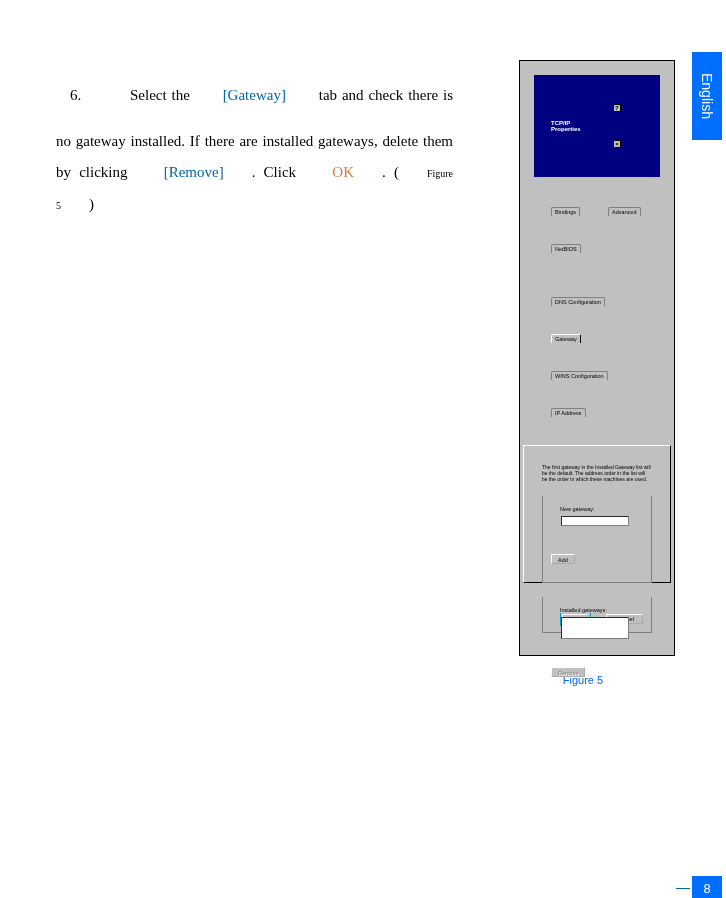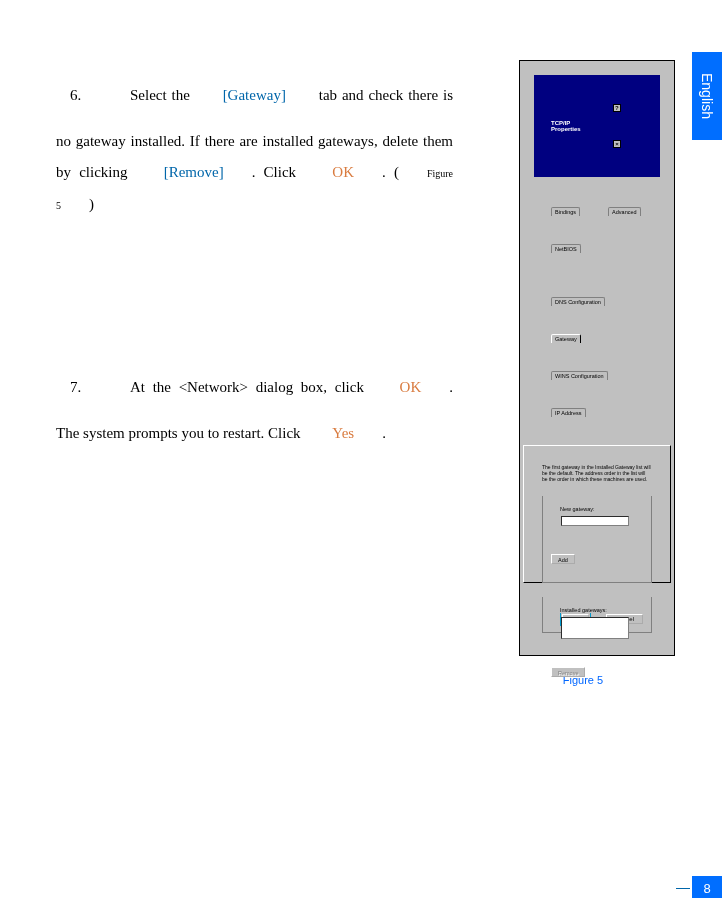--- a/index.html
+++ b/index.html
@@ -223,23 +223,20 @@
 </head>
 <body>
 
 <div class="content-area">
   <div class="step">
     <span class="step-num">6.</span><span class="step-body"><span>Select the </span><span class="highlight">[Gateway]</span><span> tab and check there is no gateway installed. If there are installed gateways, delete them by clicking </span><span class="highlight">[Remove]</span><span>. Click </span><span class="ok-text">OK</span><span>. (</span><span class="fig-ref">Figure 5</span><span>)</span></span>
   </div>
 
   <div style="height:96px"></div>
 
-  <div class="step">
-    <span class="step-num">7.</span><span class="step-body"><span>At the &lt;Network&gt; dialog box, click </span><span class="ok-text">OK</span><span>. The system prompts you to restart. Click </span><span class="ok-text">Yes</span><span>.</span></span>
-  </div>
 </div>
 
 <div class="figure-area">
   <div class="dialog">
     <div class="titlebar">
       <span>TCP/IP Properties</span>
       <span class="titlebar-btns">
         <span>?</span>
         <span>×</span>
       </span>

